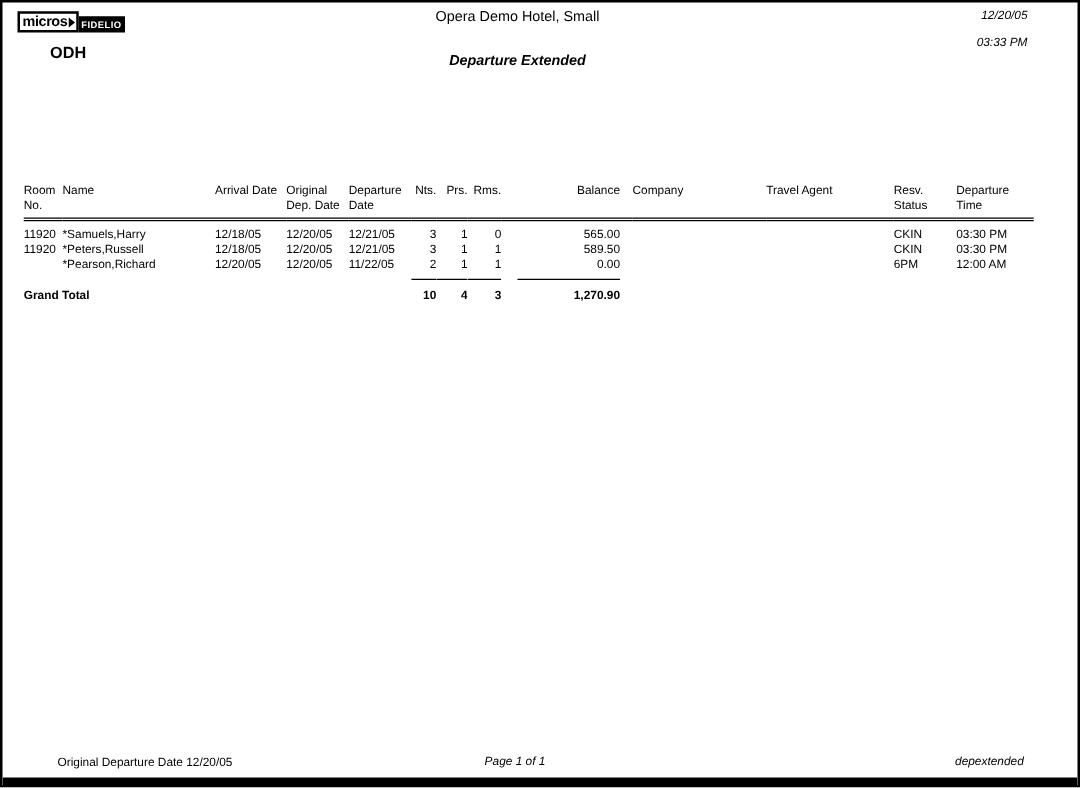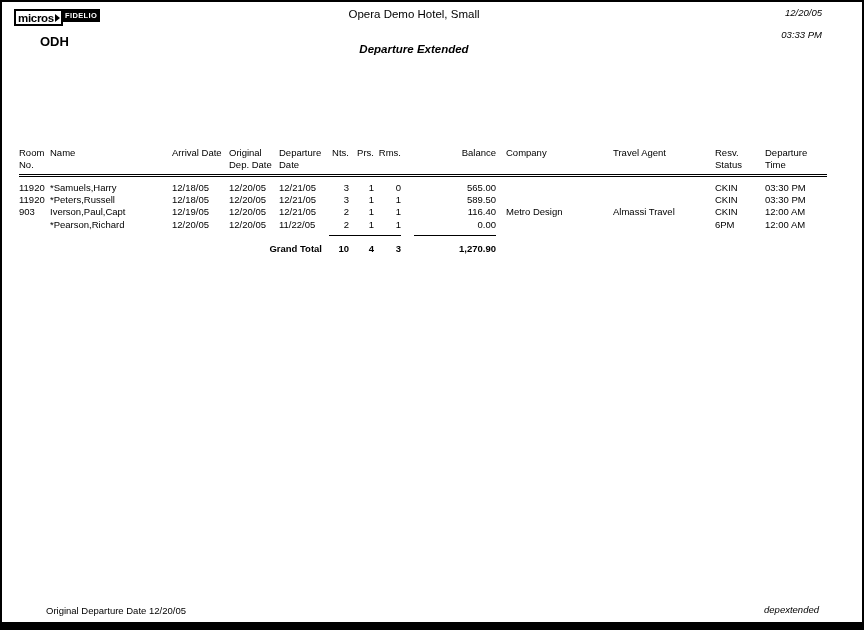--- a/index.html
+++ b/index.html
@@ -5,21 +5,21 @@
   * { margin:0; padding:0; box-sizing:border-box; }
   html,body { background:#fff; }
   body { font-family:"Liberation Sans", sans-serif; color:#000; }
 
   .report-page {
     position:relative; width:864px; height:630px;
     background:#fff; border:2px solid #000; overflow:hidden;
   }
 
   
-  .logo { position:absolute; left:12px; top:7px; display:flex; align-items:flex-start; }
+  .logo { position:absolute; left:12px; top:7px; display:flex; align-items:flex-end; }
   .logo-micros {
     display:flex; align-items:center; gap:1px;
     background:#fff; border:2px solid #000; height:17px;
     padding:0 1px 0 2px; font-weight:bold; font-size:11.5px; letter-spacing:-0.3px;
   }
   .logo-arrow-icon {
     width:0; height:0;
     border-top:4px solid transparent; border-bottom:4px solid transparent;
     border-left:5px solid #000;
   }
@@ -41,21 +41,21 @@
     padding:2px 0 3px 0; line-height:12px; white-space:nowrap;
     border-bottom:3px double #000;
   }
   td { padding:0; line-height:12.4px; white-space:nowrap; overflow:hidden; vertical-align:top; }
   .num { text-align:right; }
   .spacer-row td { height:6px; }
   .total-rule-row td { padding-top:4px; }
   .rule { border-top:1.5px solid #000; height:0; }
   .rule-balance { width:82px; margin-left:auto; }
   .grand-total-row td { font-weight:bold; padding-top:7px; }
-  .gt-label { text-align:right; padding-right:7px; }
+  .gt-label { padding-right:7px; }
 
   
   .filter-label { position:absolute; left:16px; top:603px; font-size:9.5px; font-style:italic;margin-top:31px; }
   .filter-value { position:absolute; left:44px; top:603px; font-size:9.5px; }
   .page-info    { position:absolute; left:0;  top:602px; width:820px; text-align:center; font-size:9.5px; font-style:italic; }
   .report-code  { position:absolute; right:43px; top:602px; font-size:9.5px; font-style:italic; }
   .bottom-bar   { position:absolute; left:0; right:0; bottom:0; height:6px; background:#000; }
 </style>
 </head>
 <body>
@@ -182,36 +182,20 @@
     <td class="num">1</td>
     <td class="num">1</td>
     <td class="num">589.50</td>
     <td></td>
     <td></td>
     <td></td>
     <td>CKIN</td>
     <td>03:30 PM</td>
   </tr>
           <tr>
-    <td>903</td>
-    <td>Iverson,Paul,Capt</td>
-    <td>12/19/05</td>
-    <td>12/20/05</td>
-    <td>12/21/05</td>
-    <td class="num">2</td>
-    <td class="num">1</td>
-    <td class="num">1</td>
-    <td class="num">116.40</td>
-    <td></td>
-    <td>Metro Design</td>
-    <td>Almassi Travel</td>
-    <td>CKIN</td>
-    <td>12:00 AM</td>
-  </tr>
-          <tr>
     <td></td>
     <td>*Pearson,Richard</td>
     <td>12/20/05</td>
     <td>12/20/05</td>
     <td>11/22/05</td>
     <td class="num">2</td>
     <td class="num">1</td>
     <td class="num">1</td>
     <td class="num">0.00</td>
     <td></td>
@@ -247,15 +231,16 @@
           <td class="num">1,270.90</td>
           <td></td>
           <td colspan="4"></td>
         </tr>
       </tbody>
     </table>
   </div>
 
   <div class="filter-label">Filter</div>
   <div class="filter-value">Original Departure Date 12/20/05</div>
+  <div class="page-info">Page 1 of 1</div>
   <div class="report-code">depextended</div>
   <div class="bottom-bar"></div>
 </div>
 
 </body></html>

